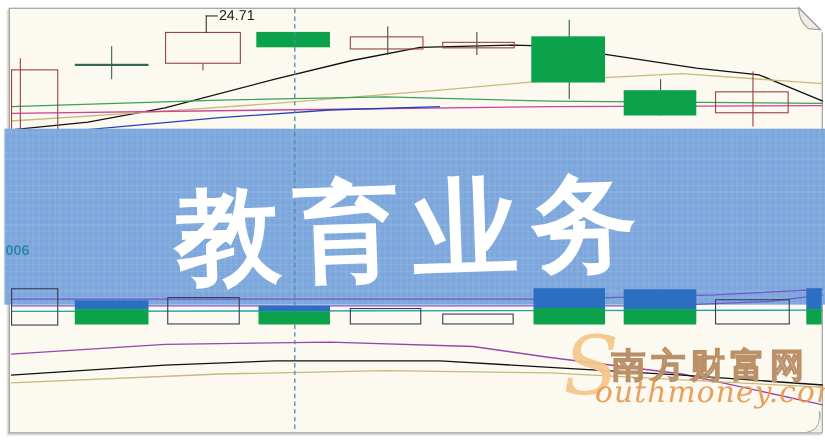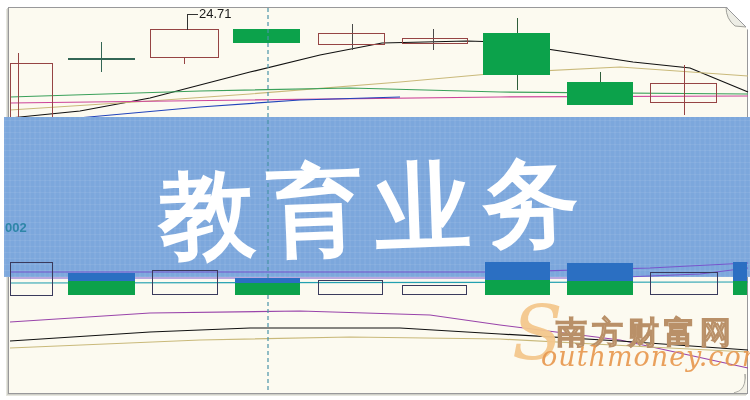--- a/index.html
+++ b/index.html
@@ -102,21 +102,21 @@
       <div class="vhollow" style="left: 402px; top: 285px; width: 63px; height: 8px;"></div>
       <div class="vblue" style="left: 485px; top: 262px; width: 65px; height: 18px;"></div>
       <div class="vgreen" style="left: 485px; top: 280px; width: 65px; height: 15px;"></div>
       <div class="vblue" style="left: 567px; top: 263px; width: 66px; height: 18px;"></div>
       <div class="vgreen" style="left: 567px; top: 281px; width: 66px; height: 14px;"></div>
       <div class="vhollow" style="left: 650px; top: 272px; width: 66px; height: 21px;"></div>
       <div class="vblue" style="left: 733px; top: 262px; width: 14px; height: 19px;"></div>
       <div class="vgreen" style="left: 733px; top: 281px; width: 14px; height: 14px;"></div>
     </div>
 
-  <div class="axis-label">002</div>
+  <div class="axis-label">006</div>
 
   <div class="banner-title">教育业务</div>
 
   <div class="wm">
     <span class="wm-s">S</span>
     <span class="wm-cn">南方财富网</span>
     <span class="wm-en">outhmoney.com</span>
   </div>
 
   <svg class="corner" style="left:714px;top:0;width:36px;height:34px">

